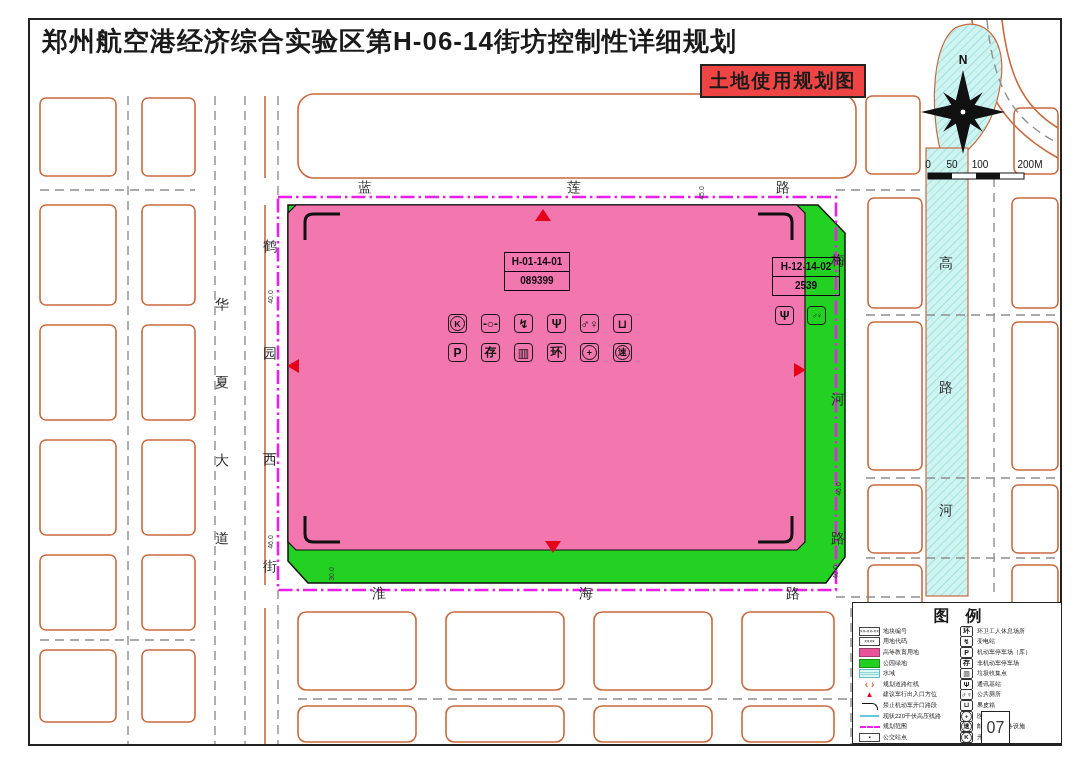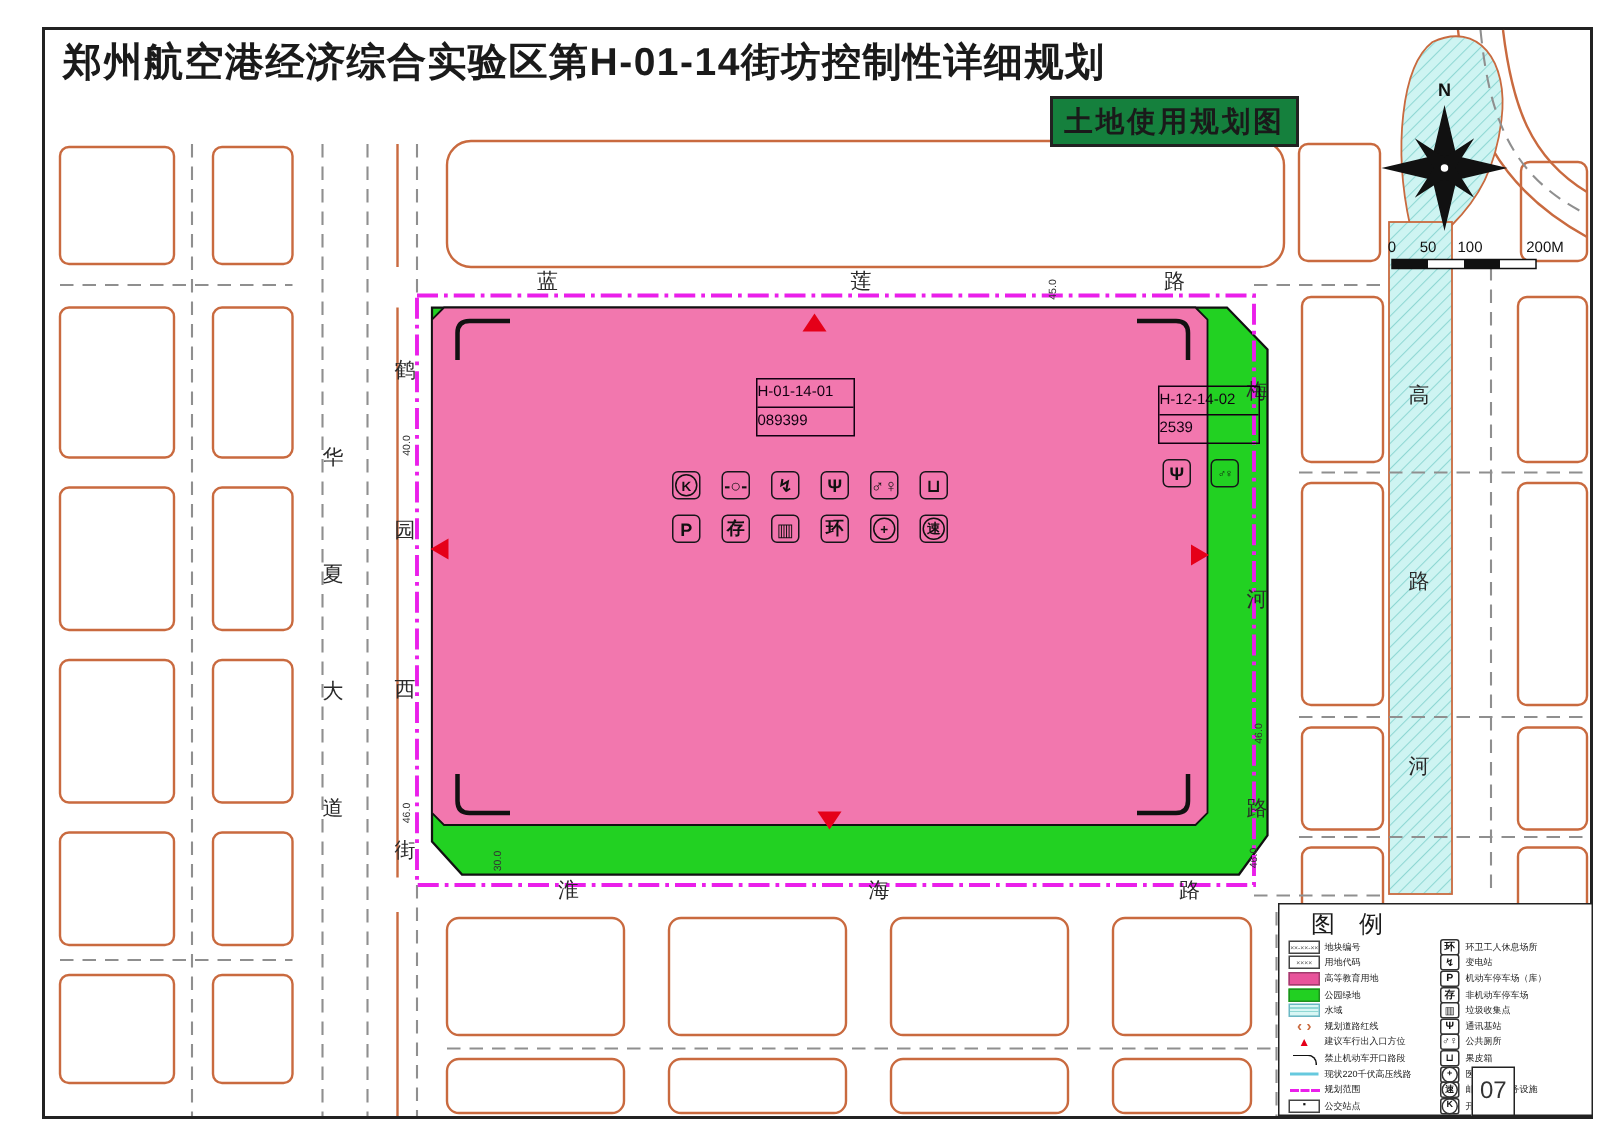--- a/index.html
+++ b/index.html
@@ -1,43 +1,43 @@
 <!DOCTYPE html>
 <html><head>
 <meta charset="utf-8">
 <style>
   html,body{margin:0;padding:0}
   body{width:1080px;height:760px;position:relative;background:#fff;overflow:hidden;
        font-family:"Liberation Sans","DejaVu Sans",sans-serif;color:#1a1a1a}
   .frame{position:absolute;left:28px;top:18px;width:1030px;height:724px;border:2px solid #222;background:#fff}
   .title{position:absolute;left:42px;top:24px;font-size:26px;font-weight:700;letter-spacing:1px;white-space:nowrap}
-  .subtitle{position:absolute;left:700px;top:64px;width:162px;height:30px;border:2px solid #222;background:#15803d;
+  .subtitle{position:absolute;left:700px;top:64px;width:162px;height:30px;border:2px solid #222;background:#ef4444;
             display:flex;align-items:center;justify-content:center;font-size:19px;font-weight:700;letter-spacing:2px}
   svg.map{position:absolute;left:0;top:0}
   
   .rname{position:absolute;display:flex;justify-content:space-between;color:#2a2a2a;font-size:14px;
          font-family:"Liberation Serif","DejaVu Serif",serif}
   .rname.v{flex-direction:column;width:16px;text-align:center}
   .rname.h{height:16px;align-items:center}
   
-  .plabel{position:absolute;border:1.4px solid #101;font-size:10px;font-weight:400;color:#101}
+  .plabel{position:absolute;border:1.4px solid #101;text-align:center;font-size:10px;font-weight:700;color:#101}
   .plabel .cell{height:18px;line-height:18px;white-space:nowrap}
   .plabel .cell + .cell{border-top:1.4px solid #101}
   
   .ficgrid{position:absolute;display:grid;grid-template-columns:repeat(6,19px);gap:10px 14px}
   .ficrow{position:absolute;display:flex;gap:13px}
   .fic{width:19px;height:19px;border:1.7px solid #16161a;border-radius:4px;display:flex;align-items:center;
        justify-content:center;font-weight:700;font-size:12px;color:#111;box-sizing:border-box;background:transparent}
   .fic .circ{width:13px;height:13px;border:1.3px solid #111;border-radius:50%;display:flex;align-items:center;
              justify-content:center;font-size:9px;font-weight:700}
   .fic .sm{font-size:7.5px;letter-spacing:-1px}
   
   .legend{position:absolute;left:852px;top:602px;width:210px;height:142px;background:#fff;border:1.5px solid #222;
           box-sizing:border-box;padding:3px 4px 2px 5px}
-  .legend-title{text-align:left;font-size:16px;font-weight:400;letter-spacing:16px;padding-left:16px;height:20px}
+  .legend-title{text-align:center;font-size:16px;font-weight:700;letter-spacing:16px;padding-left:16px;height:20px}
   .legend-cols{display:flex;gap:3px}
   .lcol{display:flex;flex-direction:column}
   .lcol.a{width:94px}.lcol.b{width:102px}
   .lrow{display:flex;align-items:center;height:10.6px}
   .llabel{font-size:6px;white-space:nowrap;color:#222}
   .sw{width:21px;min-width:21px;height:9px;margin:0 3px 0 1px;display:flex;align-items:center;justify-content:center;box-sizing:border-box}
   .sw-numbox{border:1px solid #444;font-size:4.5px;color:#333;background:#fff}
   .sw-pink{background:#e8539b;border:1px solid #a23c6e}
   .sw-green{background:#22d022;border:1px solid #1e8f1e}
   .sw-water{border:1px solid #6bb8c4;background:repeating-linear-gradient(180deg,#d8f6f4 0 1.5px,#8fd8d4 1.5px 2.5px)}
@@ -173,21 +173,21 @@
     <text x="928" y="168" text-anchor="middle" font-size="10" fill="#111">0</text>
     <text x="952" y="168" text-anchor="middle" font-size="10" fill="#111">50</text>
     <text x="980" y="168" text-anchor="middle" font-size="10" fill="#111">100</text>
     <text x="1030" y="168" text-anchor="middle" font-size="10" fill="#111">200M</text>
     <rect x="928" y="173" width="96" height="6" fill="#fff" stroke="#111" stroke-width="1"></rect>
     <rect x="928" y="173" width="24" height="6" fill="#111"></rect>
     <rect x="976" y="173" width="24" height="6" fill="#111"></rect>
   </g>
 </svg>
 
-<div class="title">郑州航空港经济综合实验区第H-01-14街坊控制性详细规划</div>
+<div class="title">郑州航空港经济综合实验区第H-06-14街坊控制性详细规划</div>
 <div class="subtitle">土地使用规划图</div>
 
 <div class="rname h" style="left:358px;top:180px;width:432px">
     <span class="ch">蓝</span>
     <span class="ch">莲</span>
     <span class="ch">路</span>
   </div>
 <div class="rname h" style="left:372px;top:586px;width:428px">
     <span class="ch">淮</span>
     <span class="ch">海</span>

